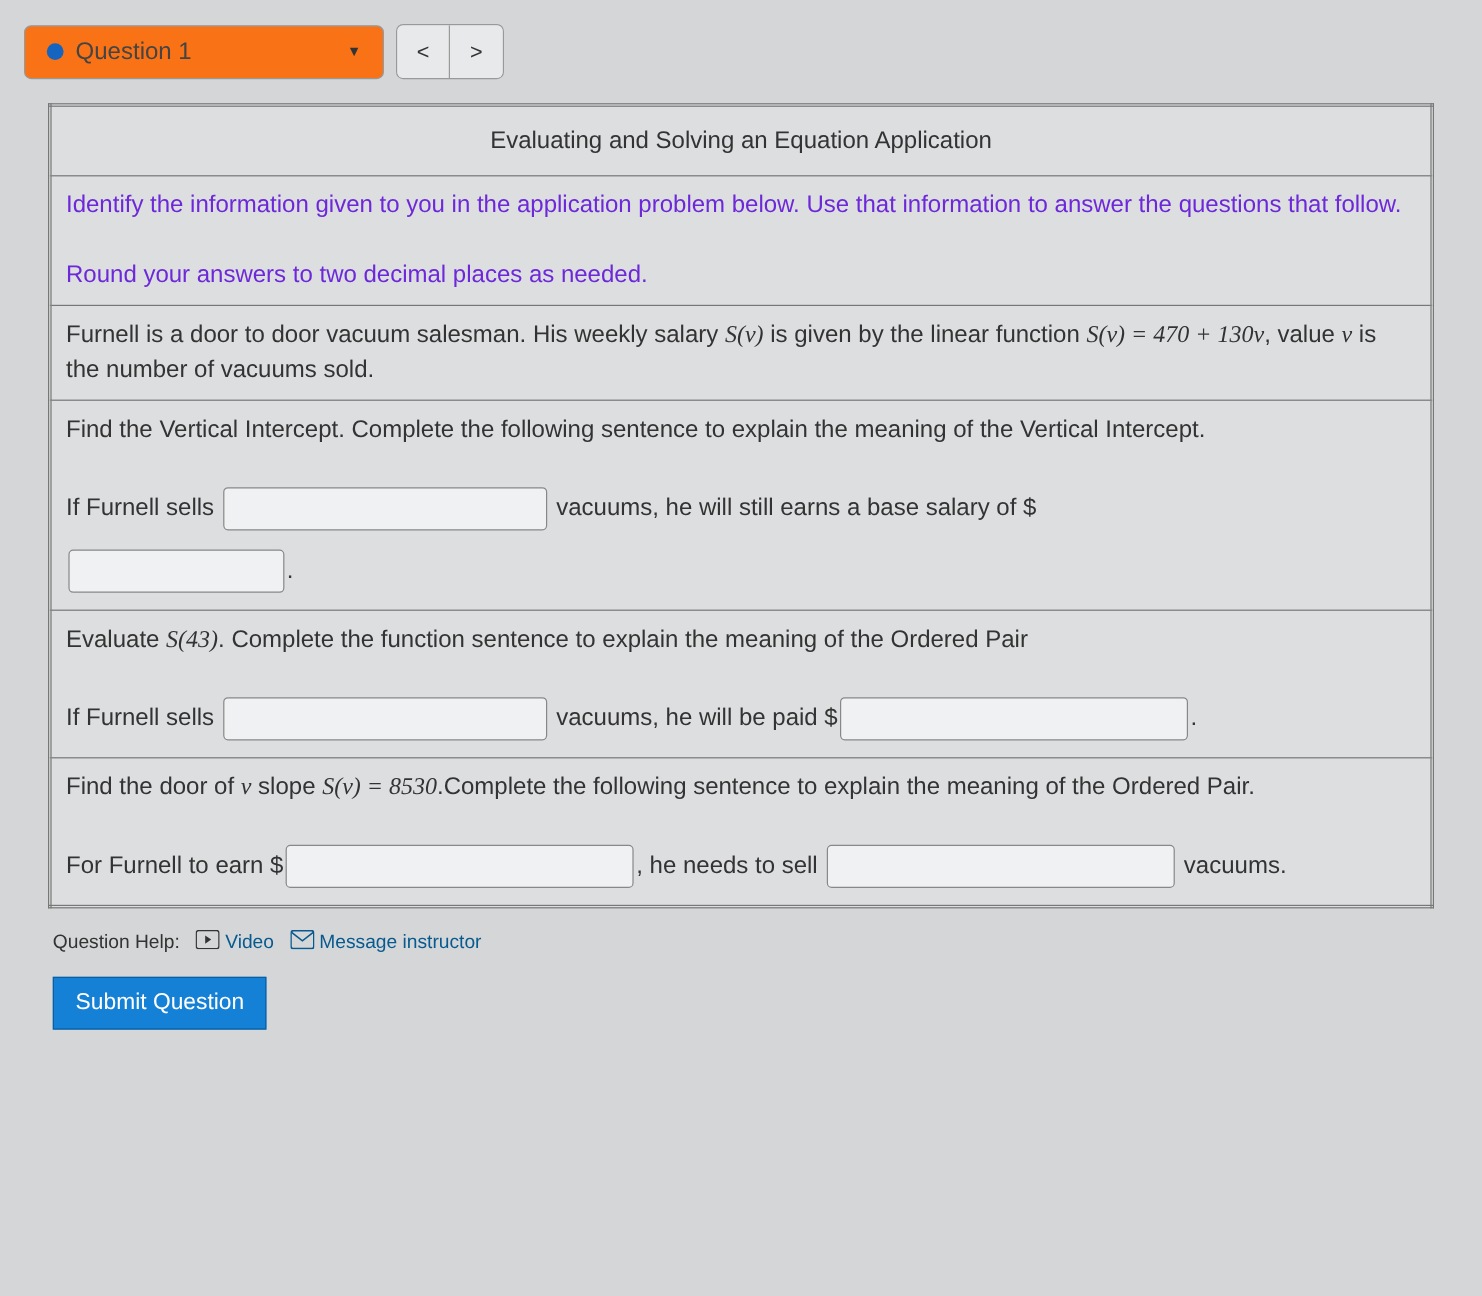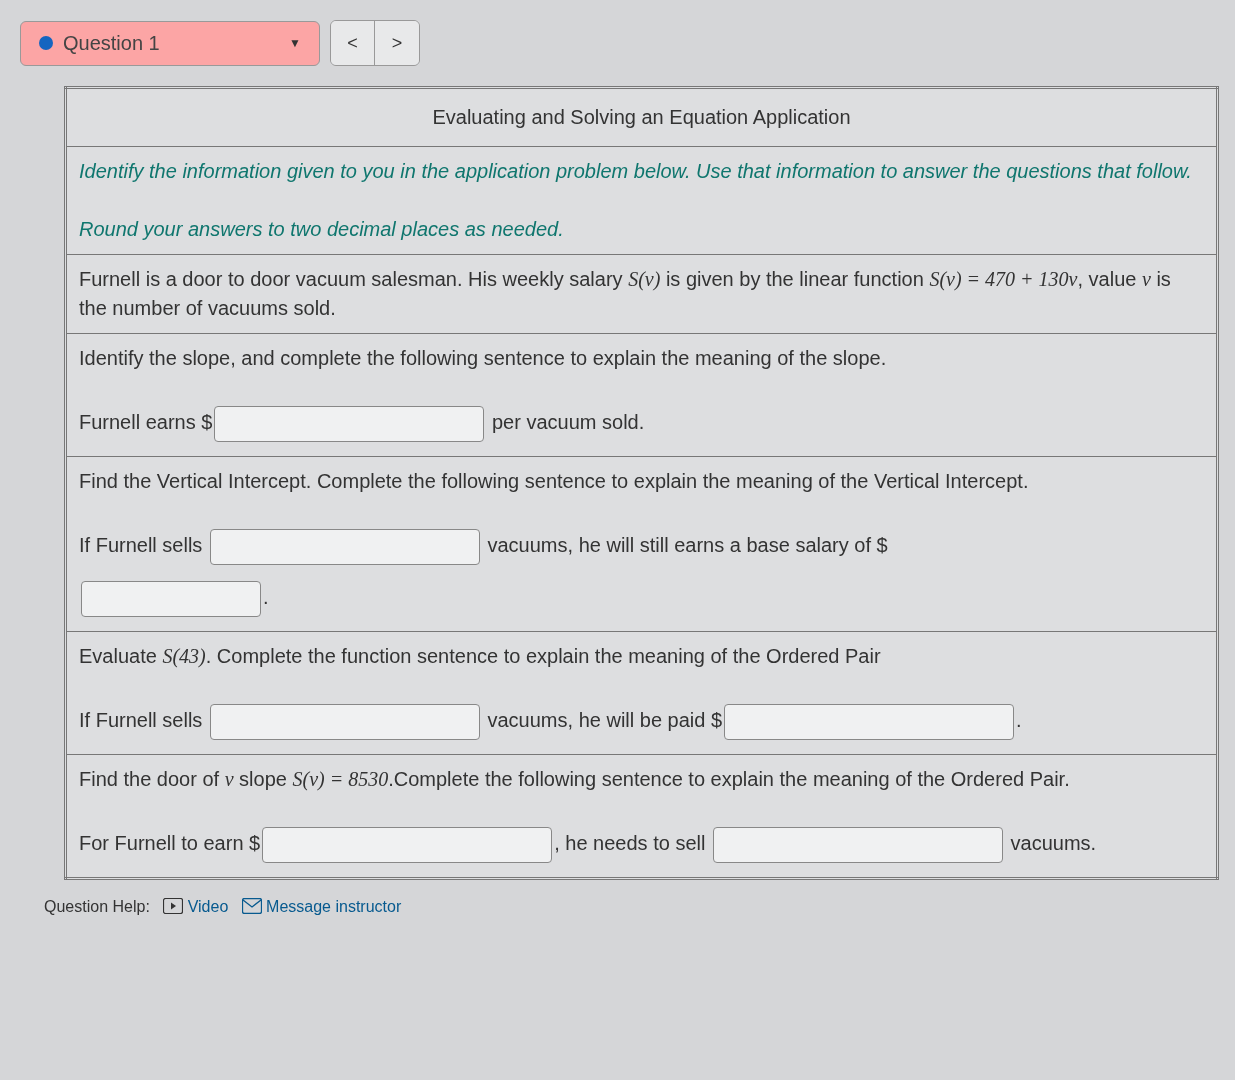--- a/index.html
+++ b/index.html
@@ -13,21 +13,21 @@
     }
     .top-bar {
       display: flex;
       align-items: center;
       padding: 20px 20px 0 20px;
       gap: 10px;
     }
     .question-selector {
       display: flex;
       align-items: center;
-      background: #fca5a5;
+      background: #f97316;
       border: 1px solid #999;
       border-radius: 6px;
       padding: 10px 18px;
       gap: 10px;
       width: 300px;
       justify-content: space-between;
     }
     .question-selector .left {
       display: flex;
       align-items: center;
@@ -66,38 +66,36 @@
       border-right: 1px solid #999;
     }
     .content {
       padding: 20px 40px 0 40px;
     }
     table.problem {
       width: 100%;
       border-collapse: collapse;
       border: 3px double #777;
       background: rgba(230,230,232,0.5);
-      margin-left: 24px;
     }
     table.problem td {
       border: 1px solid #777;
       padding: 10px 12px;
       font-size: 20px;
       line-height: 1.45;
       color: #333;
       vertical-align: top;
     }
     .header-cell {
       text-align: center;
       font-size: 22px;
       padding: 14px !important;
     }
     .instructions {
-      font-style: italic;
-      color: #0f766e;
+      color: #6d28d9;
     }
     .math {
       font-family: "Cambria Math", "Times New Roman", serif;
       font-style: italic;
     }
     input.blank {
       width: 270px;
       height: 36px;
       border: 1px solid #888;
       border-radius: 4px;
@@ -160,29 +158,20 @@
     <tr>
           <td>
       <div class="instructions">Identify the information given to you in the application problem below. Use that information to answer the questions that follow.</div>
       <br>
       <div class="instructions">Round your answers to two decimal places as needed.</div>
     </td>
         </tr>
     <tr>
           <td>
       <span>Furnell is a door to door vacuum salesman. His weekly salary </span><span class="math">S(v)</span><span> is given by the linear function </span><span class="math">S(v) = 470 + 130v</span><span>, value </span><span class="math">v</span><span> is the number of vacuums sold.</span>
-    </td>
-        </tr>
-    <tr>
-          <td>
-      <div>Identify the slope, and complete the following sentence to explain the meaning of the slope.</div>
-      <br>
-      <div>
-        <span>Furnell earns $</span><input class="blank" type="text" style=""><span> per vacuum sold.</span>
-      </div>
     </td>
         </tr>
     <tr>
           <td>
       <div>Find the Vertical Intercept. Complete the following sentence to explain the meaning of the Vertical Intercept.</div>
       <br>
       <div>
         <span>If Furnell sells </span><input class="blank" type="text" style=""><span> vacuums, he will still earns a base salary of $</span>
       </div>
       <div style="margin-top:8px;">
@@ -226,13 +215,14 @@
     <a class="help-link">Video</a>&nbsp;&nbsp;
     <span class="icon-box">
       <svg width="20" height="16" viewBox="0 0 20 16">
           <rect x="0.5" y="0.5" width="19" height="15" rx="2" fill="none" stroke="#075a8f" stroke-width="1.3"></rect>
           <polyline points="1,2 10,9 19,2" fill="none" stroke="#075a8f" stroke-width="1.3"></polyline>
         </svg>
     </span>
     <a class="help-link">Message instructor</a>
   </div>
 
+  <button class="submit-btn">Submit Question</button>
 </div>
 
 </body></html>

